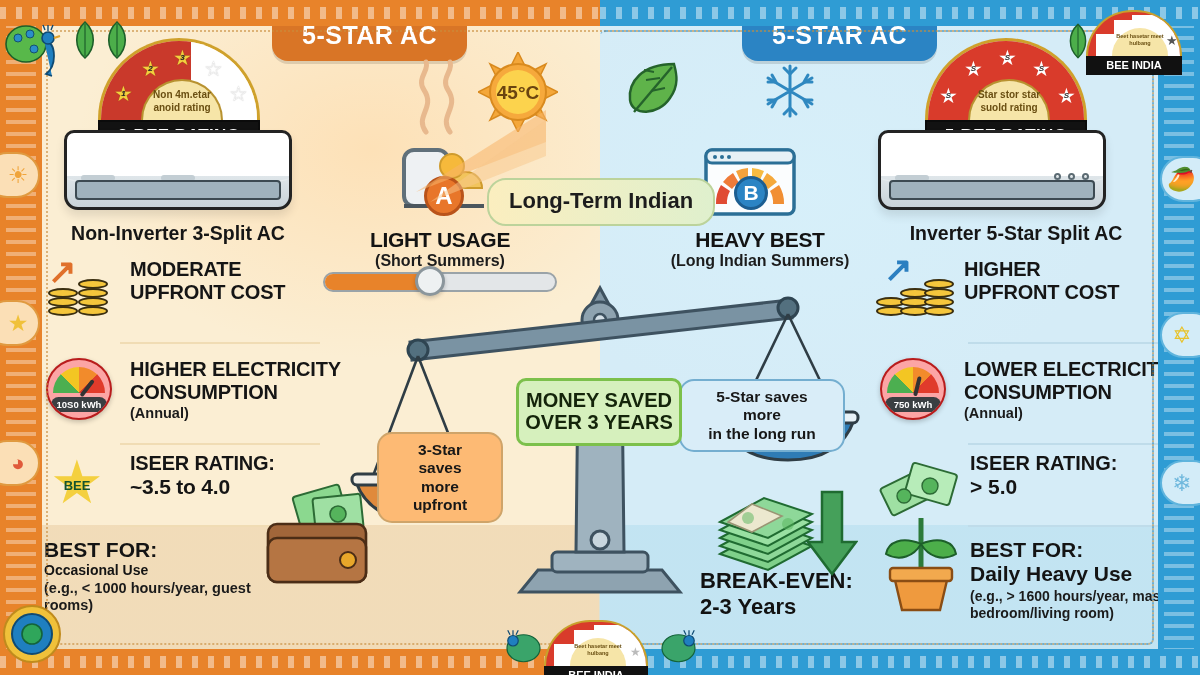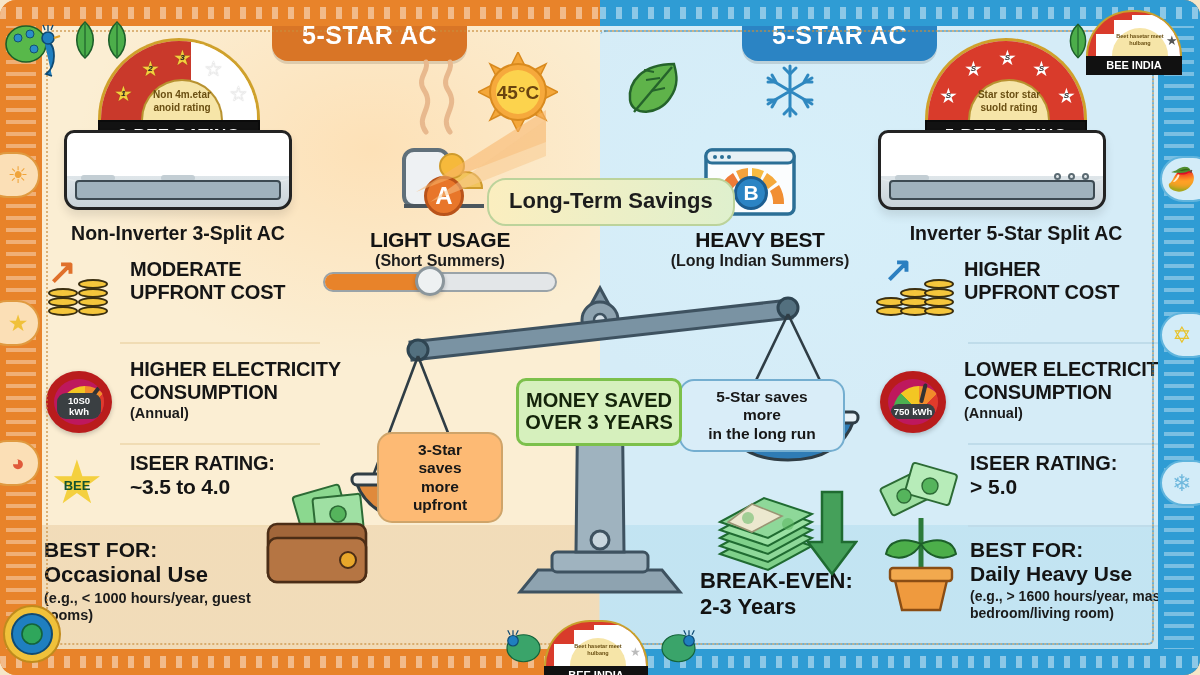--- a/index.html
+++ b/index.html
@@ -1,21 +1,21 @@
 <!DOCTYPE html>
 <html><head>
 <meta charset="utf-8">
 <style>
   * { box-sizing: border-box; margin: 0; padding: 0; }
   html, body {
     width: 1200px; height: 675px; overflow: hidden;
     font-family: "Liberation Sans", sans-serif;
     background: #f6e6c8;
   }
-  #stage { position: relative; width: 1200px; height: 675px; overflow: hidden; border-radius: 16px; }
+  #stage { position: relative; width: 1200px; height: 675px; overflow: hidden; }
 
   
   .half { position: absolute; top: 0; bottom: 0; }
   .half-left  { left: 0;   width: 600px; background: #fbeed3; }
   .half-right { left: 600px; width: 600px; background: #d5ecf7; }
   .half-left::after{
     content:""; position:absolute; inset:0;
     background: radial-gradient(ellipse 420px 300px at 62% 22%, rgba(255,214,160,.55), rgba(255,214,160,0) 70%);
   }
   .half-right::after{
@@ -119,22 +119,22 @@
   .feat .ico{ width:74px; flex:0 0 74px; height:62px; position:relative; }
   .feat .txt .t1{ font-size:20px; font-weight:bold; color:#151515; line-height:1.13; letter-spacing:-.2px; }
   .feat .txt .t3{ font-size:14.5px; font-weight:bold; color:#1b1b1b; line-height:1.18; }
   .divider{ position:absolute; height:2px; }
   .divider.o{ background:#f0dcb4; }
   .divider.b{ background:#bfdcea; }
   .coin{ position:absolute; width:30px; height:10px; background:#f5c63c; border:2px solid #3b2f10; border-radius:50%; }
   .arrow-up{ position:absolute; font-size:34px; line-height:1; font-weight:bold; }
 
   
-  .gauge{ position:absolute; left:4px; top:13px; width:66px; height:62px; border-radius:50%;
-          background:#be185d; border:8px solid #b91c1c; box-shadow:0 2px 5px rgba(0,0,0,.22); overflow:hidden;}
+  .gauge{ position:absolute; left:4px; top:0; width:66px; height:62px; border-radius:50%;
+          background:#fca5a5; border:2px solid #b91c1c; box-shadow:0 2px 5px rgba(0,0,0,.22); overflow:hidden;}
   .gauge .arc{ position:absolute; left:5px; top:7px; width:52px; height:26px; border-radius:26px 26px 0 0;
           background: conic-gradient(from 270deg at 50% 100%, #4caf50 0deg 45deg, #f3c623 45deg 90deg, #f28b2b 90deg 135deg, #e03b2b 135deg 180deg);}
   .gauge .needle{ position:absolute; left:31px; bottom:22px; width:4px; height:20px; background:#333; transform-origin:bottom center; border-radius:2px;}
   .gauge .kwh{ position:absolute; left:3px; right:3px; bottom:6px; text-align:center; font-size:9.5px; font-weight:bold;
           color:#fff; background:#3a3f42; border-radius:9px; padding:2px 0; }
 
   
   .beestar{ position:absolute; left:4px; top:2px; width:62px; height:58px; color:#f4d03f; font-size:60px; line-height:58px; text-align:center;}
   .beestar span{ position:absolute; inset:0; display:flex; align-items:center; justify-content:center;
                  font-size:13px; font-weight:bold; color:#14532d; padding-top:5px;}
@@ -384,21 +384,21 @@
     </div>
     <div class="txt">
       <div class="t1">ISEER RATING:</div>
       <div class="t1" style="font-size:21px;">~3.5 to 4.0</div>
     </div>
   </div>
   <div class="divider o" style="left:120px; top:525px; width:200px;"></div>
 
   <div style="position:absolute; left:44px; top:538px; width:250px;">
     <div class="t1" style="font-size:21px; font-weight:bold; color:#141414;">BEST FOR:</div>
-    <div style="font-size:22px; font-weight:bold; color:#141414;">Occasional Use</div>
+    <div style="font-size:14px; font-weight:bold; color:#141414;">Occasional Use</div>
     <div style="font-size:14.5px; font-weight:bold; color:#1b1b1b; line-height:1.2; margin-top:2px;">(e.g., &lt; 1000 hours/year, guest rooms)</div>
   </div>
 
   <svg class="deco" style="left:252px; top:482px;" width="120" height="110" viewBox="0 0 120 110">
     <rect x="44" y="8" width="48" height="34" rx="3" fill="#8bd88f" stroke="#2c6b35" stroke-width="2" transform="rotate(-16 68 25)"></rect>
     <rect x="62" y="14" width="48" height="34" rx="3" fill="#9fe0a3" stroke="#2c6b35" stroke-width="2" transform="rotate(-6 86 31)"></rect>
     <circle cx="86" cy="32" r="8" fill="#55b45c" stroke="#2c6b35" stroke-width="1.6"></circle>
     <rect x="16" y="42" width="98" height="58" rx="9" fill="#a1663a" stroke="#4b2d16" stroke-width="2.6"></rect>
     <rect x="16" y="56" width="98" height="44" rx="9" fill="#b57543" stroke="#4b2d16" stroke-width="2.6"></rect>
     <circle cx="96" cy="78" r="8" fill="#e8a72a" stroke="#4b2d16" stroke-width="2"></circle>
@@ -528,21 +528,21 @@
   </svg>
   <svg class="deco" style="left:760px; top:62px;" width="60" height="58" viewBox="0 0 60 58">
     <g stroke="#2f88c0" stroke-width="3" fill="none" stroke-linecap="round">
       <path d="M30 4 L30 54 M8 16 L52 42 M8 42 L52 16"></path>
       <path d="M30 12 L24 6 M30 12 L36 6 M30 46 L24 52 M30 46 L36 52"></path>
       <path d="M16 20 L8 20 M16 20 L12 13 M44 38 L52 38 M44 38 L48 45"></path>
       <path d="M16 38 L8 38 M16 38 L12 45 M44 20 L52 20 M44 20 L48 13"></path>
     </g>
   </svg>
 
-  <div class="pill-longterm">Long-Term Savings</div>
+  <div class="pill-longterm">Long-Term Indian</div>
 
   <div class="usage-title" style="left:320px; top:228px;">
     <div class="u1">LIGHT USAGE</div>
     <div class="u2">(Short Summers)</div>
   </div>
   <div class="usage-title" style="left:640px; top:228px;">
     <div class="u1">HEAVY BEST</div>
     <div class="u2">(Long Indian Summers)</div>
   </div>
 

